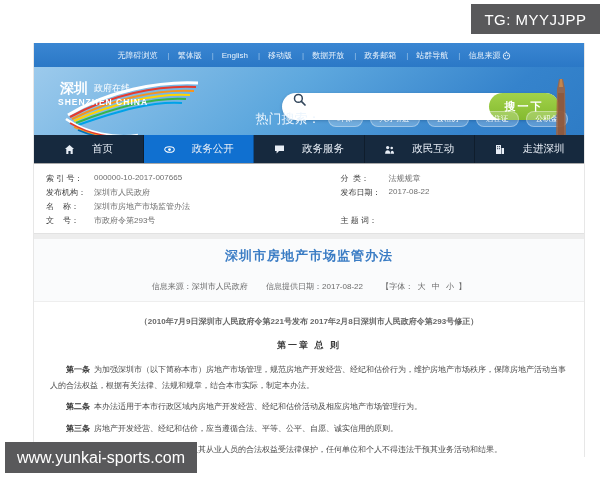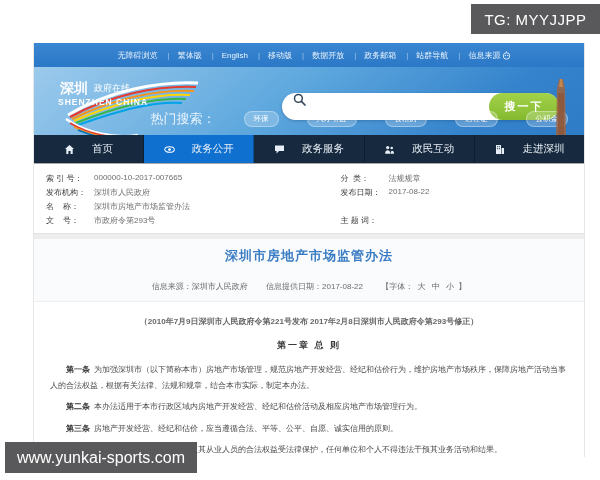--- a/index.html
+++ b/index.html
@@ -25,21 +25,21 @@
   .search-wrap { position:absolute; right:25px; top:26px; width:277px; height:27px; background:#ffffff; border-radius:14px;
                  display:flex; align-items:flex-start; box-shadow:0 1px 3px rgba(0,30,70,.25); }
   .mag { width:13px; height:13px; margin-left:11px; flex:0 0 auto; }
   .search-input { flex:1; border:0; outline:none; background:transparent; height:100%; font-size:9px; padding:0 6px; color:#333; }
   .search-btn { flex:0 0 auto; width:70px; height:27px; border:0; border-radius:14px; background:linear-gradient(#a2d24a,#84ba2f);
                 color:#ffffff; font-size:11px; font-weight:bold; letter-spacing:2px; cursor:pointer; font-family:inherit; }
 
   .hot-row { position:absolute; right:16px; bottom:7px; display:flex; align-items:center; gap:7px; }
   .hot-label { color:#eaf4fd; font-size:13px; }
   .hot-tag { background:rgba(255,255,255,.22); border:1px solid rgba(255,255,255,.35); color:#ffffff; font-size:7.5px;
-             padding:2px 9px; border-radius:9px; white-space:nowrap; cursor:pointer;margin-left:21px; }
+             padding:2px 9px; border-radius:9px; white-space:nowrap; cursor:pointer; }
 
   .tower { position:absolute; right:12px; bottom:-2px; width:22px; height:58px; z-index:1; }
 
   
   .nav { position:relative; z-index:2; height:28px; background:#16293e; display:flex; }
   .nav-item { flex:1; display:flex; align-items:center; justify-content:center; gap:17px; color:#e8eef6; font-size:10.5px; cursor:pointer;
               border-right:1px solid rgba(0,0,0,.28); }
   .nav-item:last-child { border-right:0; }
   .nav-item.active { background:#1070d0; }
   .nav-ico { width:11px; height:11px; flex:0 0 auto; }

